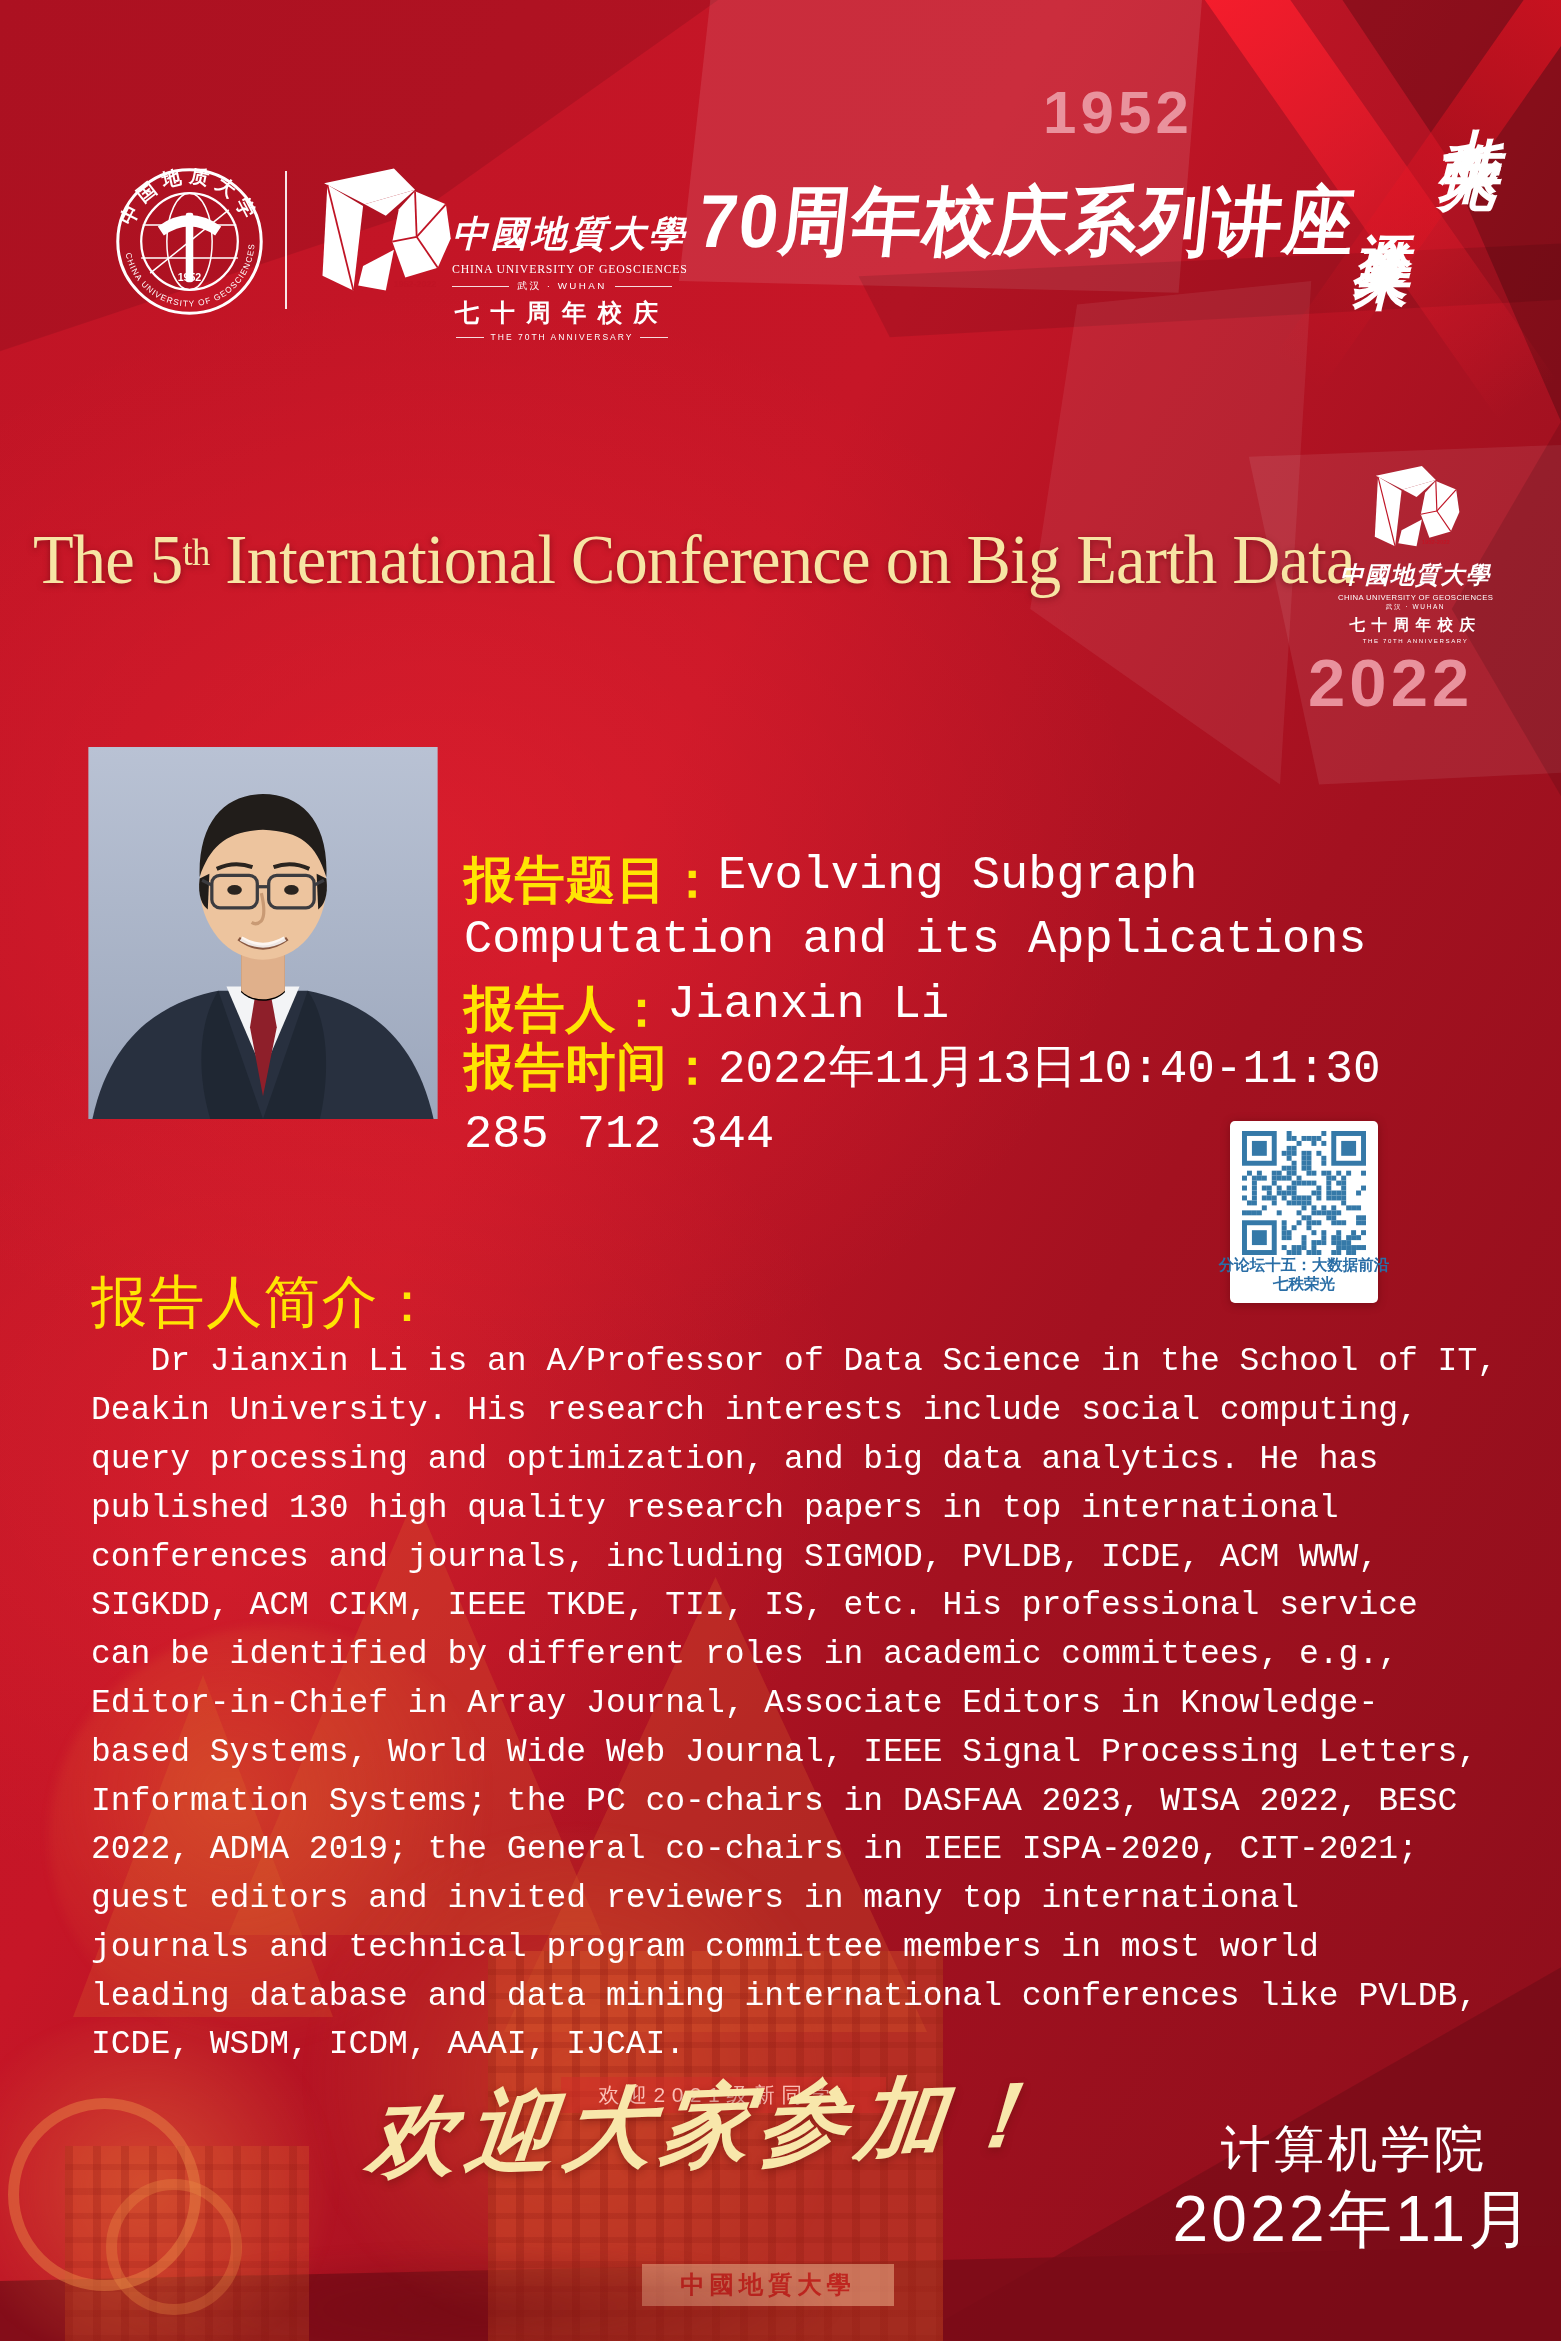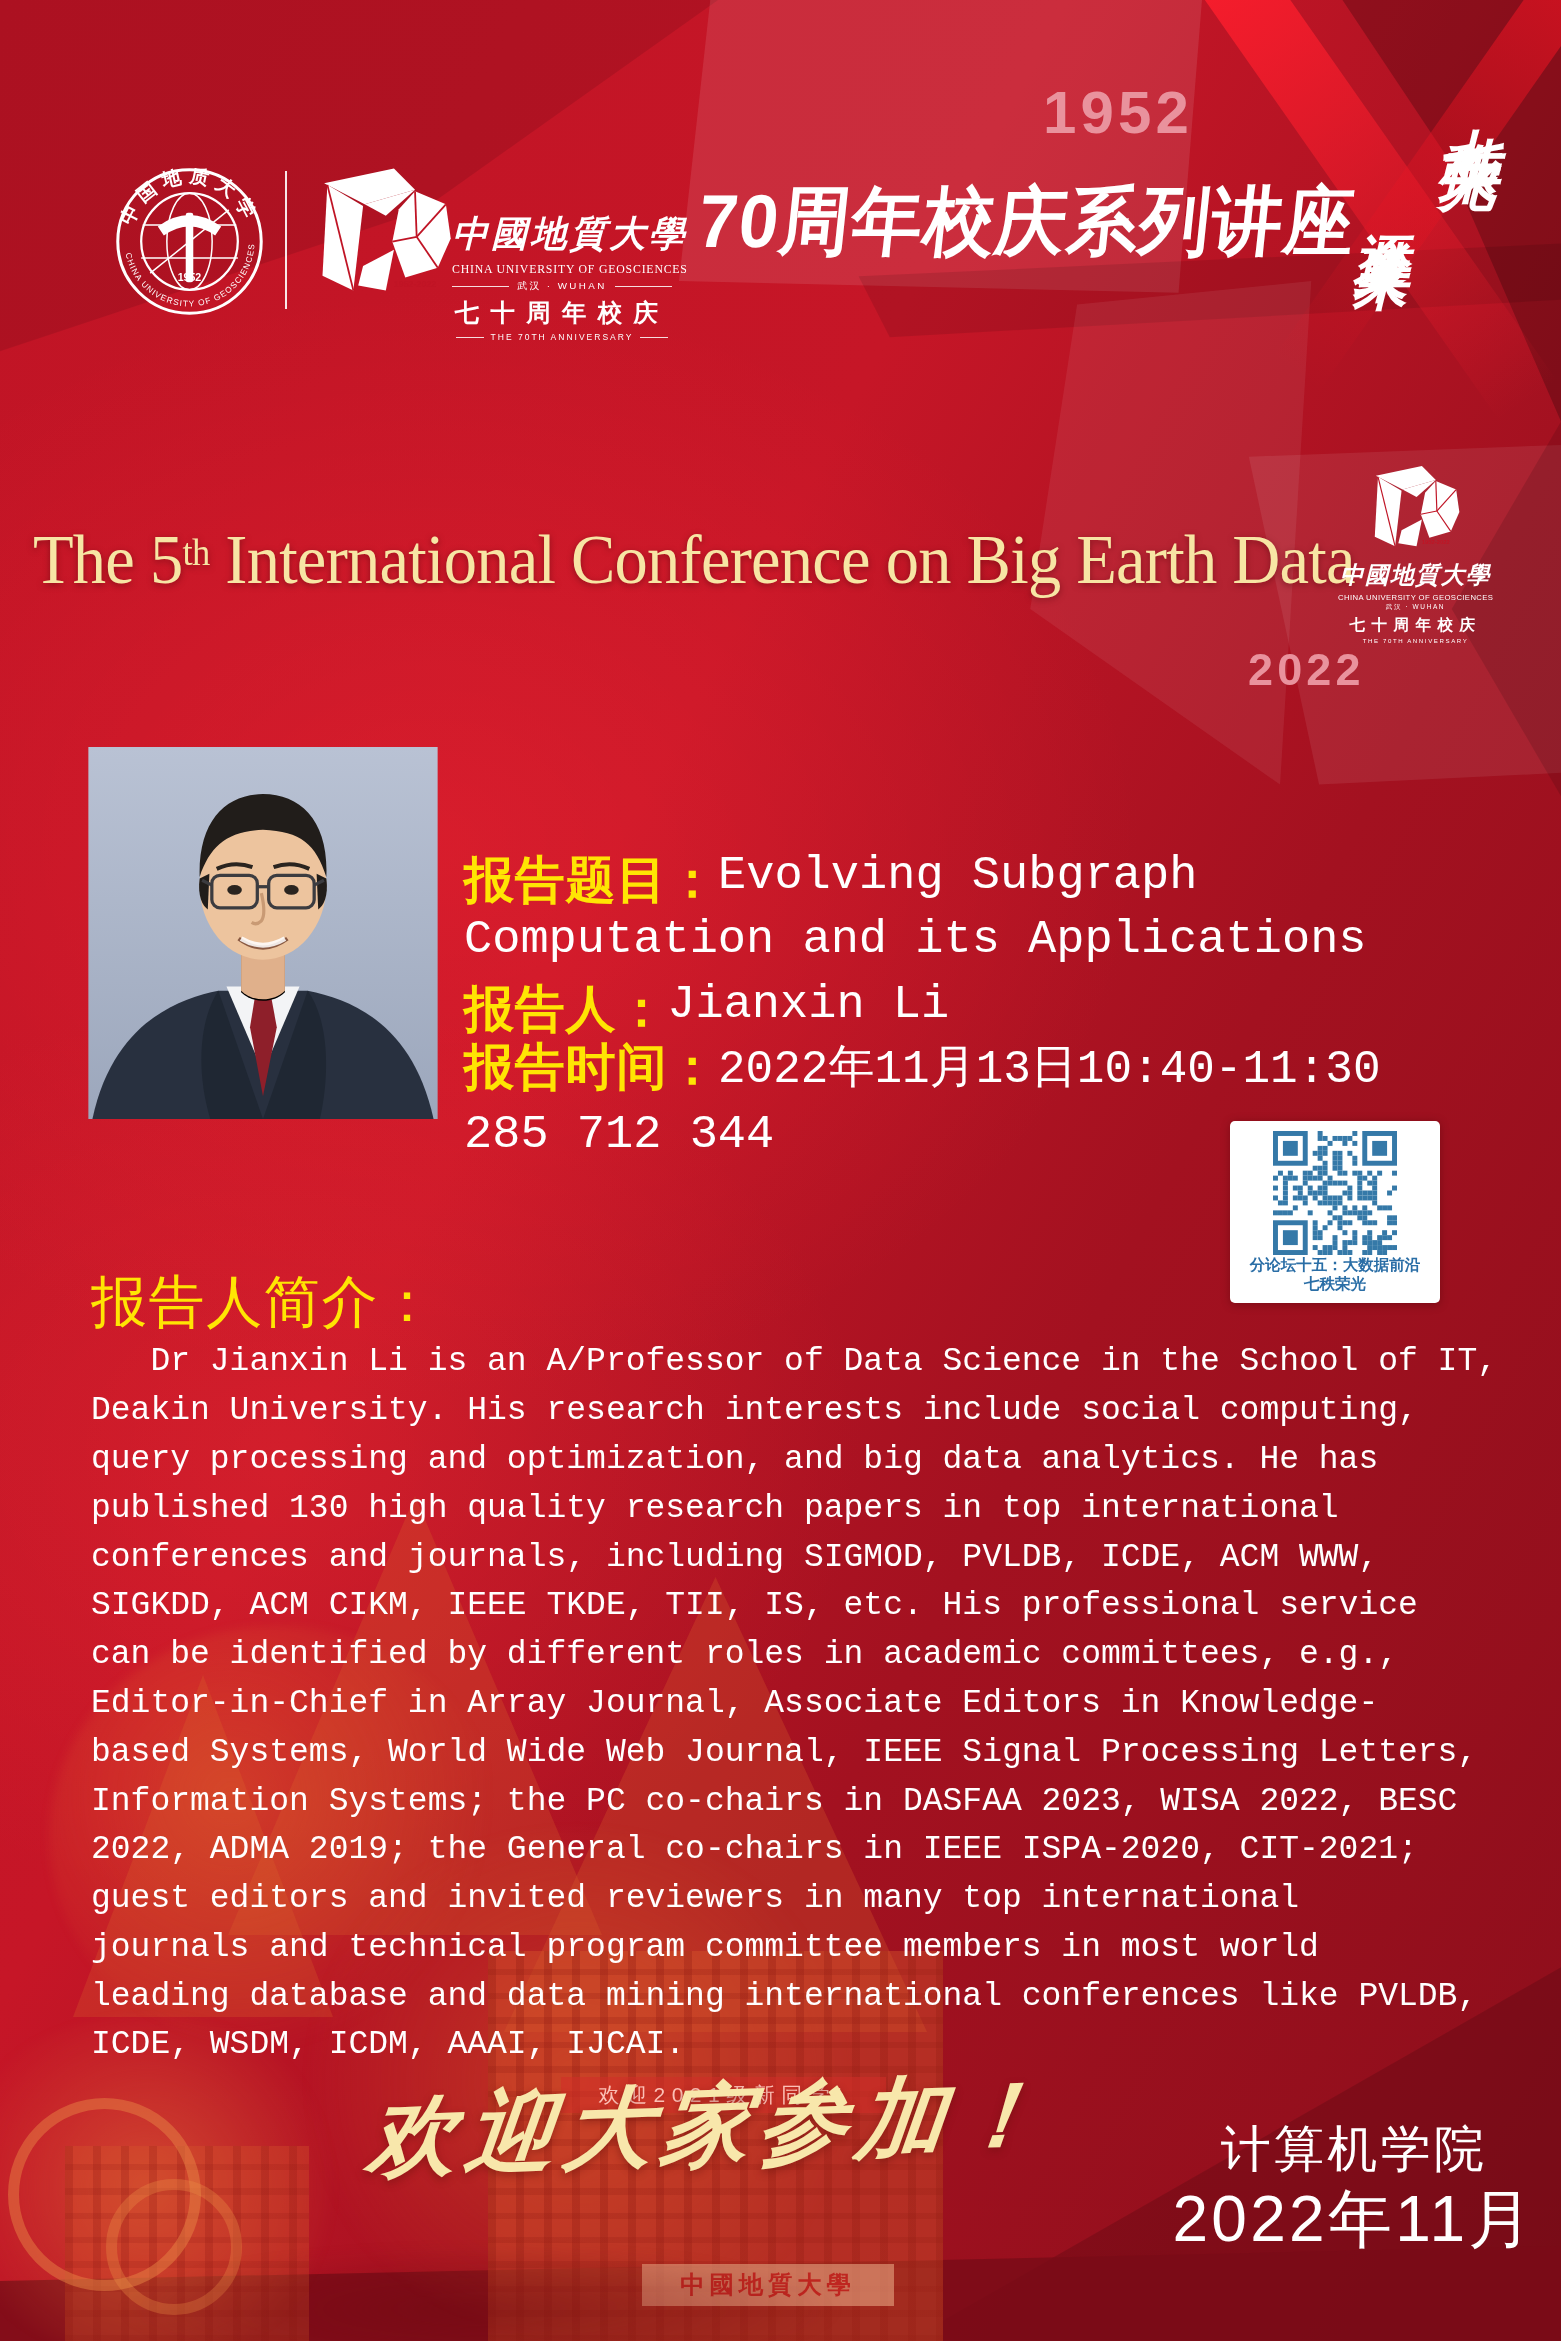--- a/index.html
+++ b/index.html
@@ -172,21 +172,21 @@
   <div class="abs" style="left:1338px;top:465px;width:155px;text-align:center;color:#fff;">
     <svg style="width:96px;height:91px;" viewBox="0 0 118 112" width="96" height="91">
         <use href="#origami70"></use>
       </svg>
     <div style="font-family:'Liberation Serif',serif;font-weight:700;font-style:italic;font-size:23.6px;letter-spacing:1.6px;white-space:nowrap;">中國地質大學</div>
     <div style="font-size:7.7px;letter-spacing:0.4px;white-space:nowrap;margin-top:1.6px;">CHINA UNIVERSITY OF GEOSCIENCES</div>
     <div style="font-size:6.5px;letter-spacing:1.6px;margin-top:1.6px;">武汉 · WUHAN</div>
     <div style="font-weight:700;font-size:15.5px;letter-spacing:6.5px;margin-top:2.4px;white-space:nowrap;">七十周年校庆</div>
     <div style="font-size:6.1px;letter-spacing:1.6px;margin-top:1.6px;">THE 70TH ANNIVERSARY</div>
   </div>
-  <div class="year-pink abs" style="left:1248px;top:644px;font-size:45px;">2022</div>
+  <div class="year-pink abs" style="left:1308px;top:644px;font-size:67px;">2022</div>
 
   <svg class="abs" style="left:88px;top:747px;" width="350" height="372" viewBox="0 0 430 458">
     <defs>
       <linearGradient id="phbg" x1="0" y1="0" x2="0" y2="1">
         <stop offset="0" stop-color="#b9c2d4"></stop>
           <stop offset="1" stop-color="#9ca7bc"></stop>
       </linearGradient>
     </defs>
     <rect width="430" height="458" fill="url(#phbg)"></rect>
 
@@ -238,21 +238,21 @@
     </div>
     <div class="talk-row" style="left:464px;top:1034px;">
       <span class="talk-label">报告时间：</span>
       <span class="talk-value" style="font-size:46px;">2022年11月13日10:40-11:30</span>
     </div>
     <div class="talk-row" style="left:464px;top:1106px;">
       <span class="talk-value">285 712 344</span>
     </div>
   </div>
 
-  <div class="qr-card abs" style="left:1230px;top:1121px;width:210px;height:182px;box-sizing:border-box;">
+  <div class="qr-card abs" style="left:1230px;top:1121px;width:148px;height:182px;box-sizing:border-box;">
     <div class="qr-box"><svg viewBox="0 0 150 150" width="100%" height="100%">
           <g fill="#3579a8">
             <rect x="54" y="0" width="6" height="6"></rect>
             <rect x="96" y="0" width="6" height="6"></rect>
             <rect x="54" y="6" width="6" height="6"></rect>
             <rect x="60" y="6" width="6" height="6"></rect>
             <rect x="72" y="6" width="6" height="6"></rect>
             <rect x="78" y="6" width="6" height="6"></rect>
             <rect x="84" y="6" width="6" height="6"></rect>
             <rect x="90" y="6" width="6" height="6"></rect>

